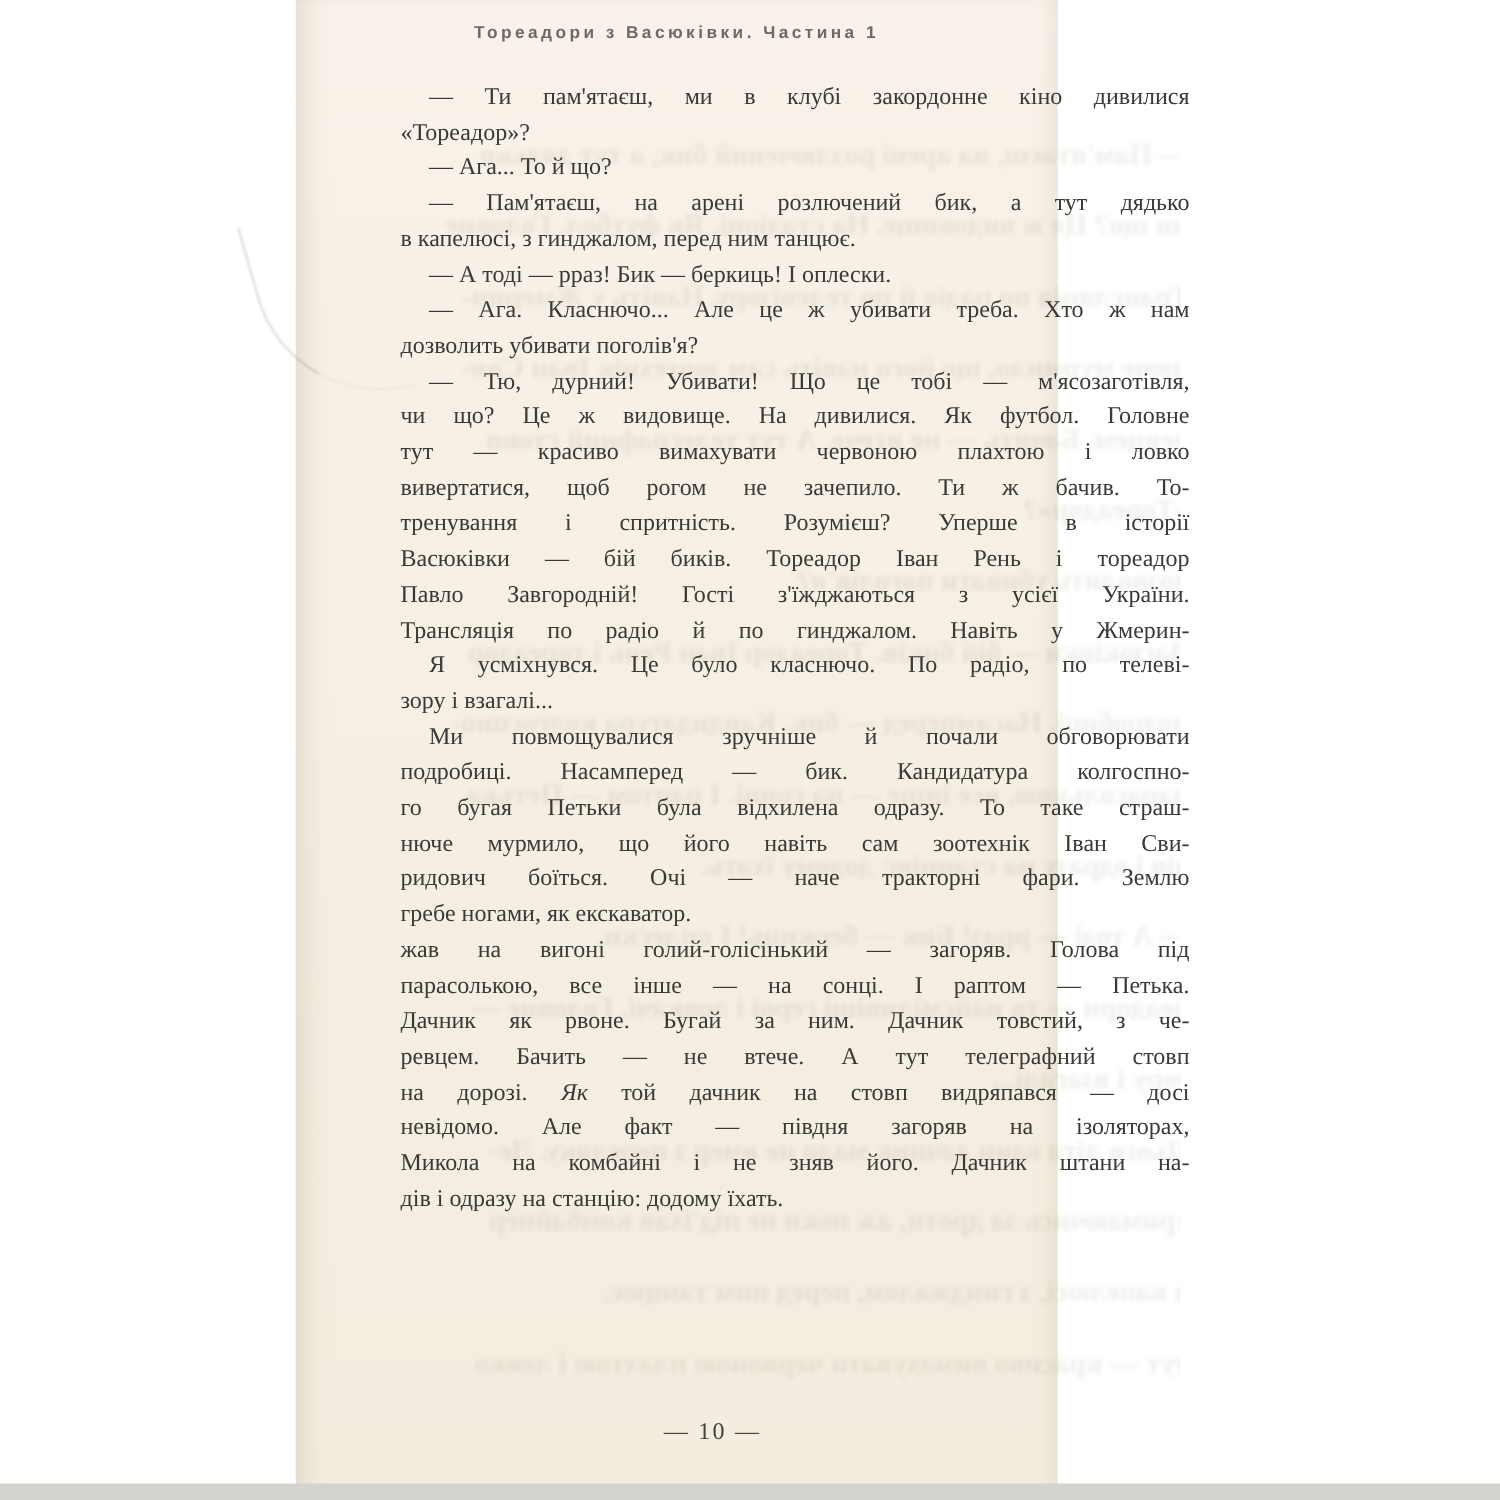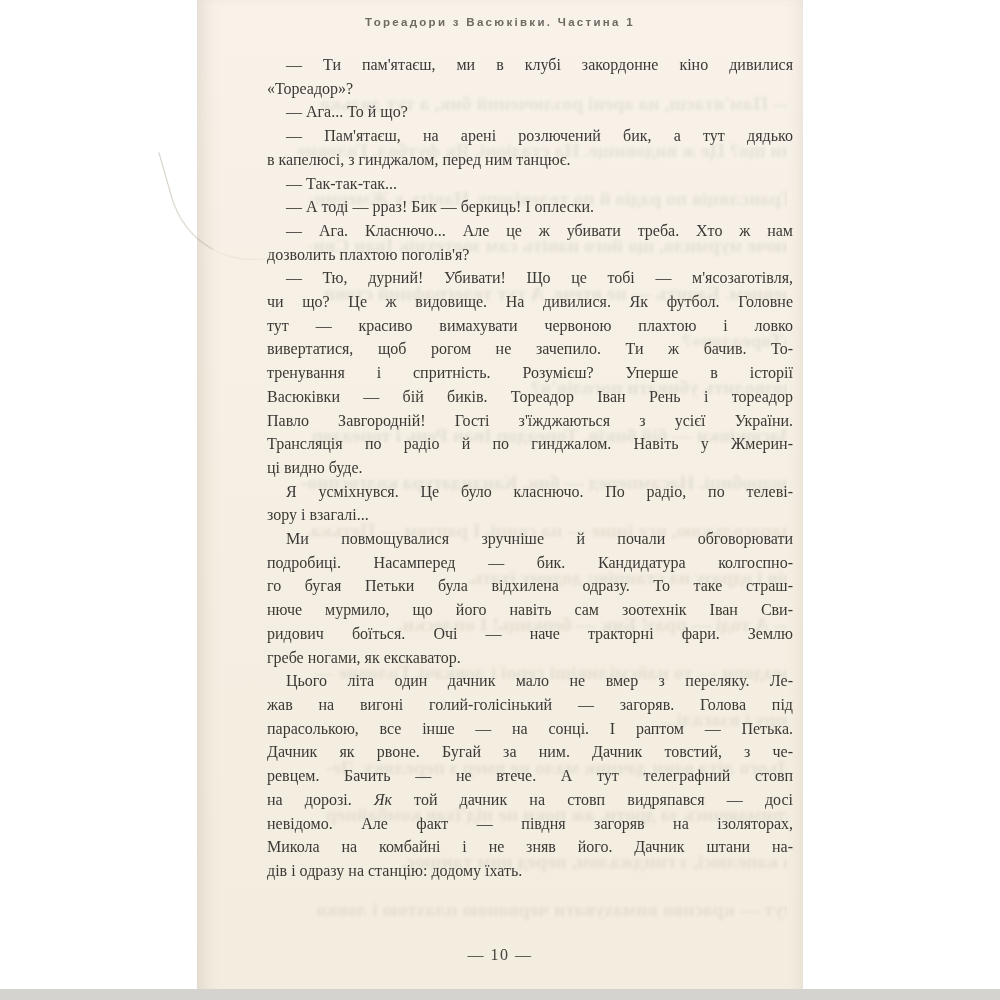--- a/index.html
+++ b/index.html
@@ -2,21 +2,21 @@
 <html><head>
 <meta charset="utf-8">
 <style>
   html,body{margin:0;padding:0;}
   body{
     width:1000px;height:1000px;position:relative;overflow:hidden;
     background:var(--scan-bg,#ffffff);
     font-family:"Liberation Serif","DejaVu Serif",serif;
   }
   .sheet{
-    position:absolute;left:197px;top:0;width:606px;height:1000px;
+    position:absolute;left:197px;top:0;width:508px;height:1000px;
     background:linear-gradient(180deg,#f8f2ea 0%,#f6f0e6 22%,#f5efe3 55%,#f3ede0 100%);
     box-shadow:inset 16px 0 22px -16px rgba(120,100,70,.25),
                inset -12px 0 18px -14px rgba(120,100,70,.18);
   }
   .running-header{
     position:absolute;top:16px;left:0;width:100%;text-align:center;
     font-family:"Liberation Sans","DejaVu Sans",sans-serif;
     font-weight:bold;font-size:11.5px;letter-spacing:2.3px;
     color:var(--header-ink,#6e6a62);
   }
@@ -24,21 +24,21 @@
     position:absolute;left:70px;top:53px;width:526px;
     color:var(--ink,#3b3936);
     font-size:16px;line-height:23.7px;
   }
   .para{margin:0;}
   .line{min-height:23.7px;white-space:normal;}
   .line.j{text-align:justify;text-align-last:justify;}
   .line.first{text-indent:19px;}
   .page-number{
     position:absolute;top:946px;left:0;width:100%;text-align:center;
-    font-size:16px;letter-spacing:1.5px;color:#46443f;
+    font-size:16px;letter-spacing:1.5px;color:#46443f;padding-left:24px;
   }
   .bleed-layer{
     position:absolute;left:54px;top:52px;width:536px;height:896px;
     overflow:hidden;pointer-events:none;
   }
   .bleedline{
     position:absolute;right:-6px;max-width:103%;
     white-space:nowrap;overflow:hidden;
     transform:scaleX(-1);
     filter:blur(1.5px);
@@ -91,54 +91,49 @@
         <div class="line">«Тореадор»?</div>
       </div>
       <div class="para">
         <div class="line first">— Ага... То й що?</div>
       </div>
       <div class="para">
         <div class="line j first">— Пам'ятаєш, на арені розлючений бик, а тут дядько</div>
         <div class="line">в капелюсі, з гинджалом, перед ним танцює.</div>
       </div>
       <div class="para">
-        <div class="line first">— Так-так-так...</div>
-      </div>
-      <div class="para">
         <div class="line first">— А тоді — рраз! Бик — беркиць! І оплески.</div>
       </div>
       <div class="para">
         <div class="line j first">— Ага. Класнючо... Але це ж убивати треба. Хто ж нам</div>
-        <div class="line">дозволить плахтою поголів'я?</div>
+        <div class="line">дозволить убивати поголів'я?</div>
       </div>
       <div class="para">
         <div class="line j first">— Тю, дурний! Убивати! Що це тобі — м'ясозаготівля,</div>
         <div class="line j">чи що? Це ж видовище. На дивилися. Як футбол. Головне</div>
         <div class="line j">тут — красиво вимахувати червоною плахтою і ловко</div>
         <div class="line j">вивертатися, щоб рогом не зачепило. Ти ж бачив. То-</div>
         <div class="line j">тренування і спритність. Розумієш? Уперше в історії</div>
         <div class="line j">Васюківки — бій биків. Тореадор Іван Рень і тореадор</div>
         <div class="line j">Павло Завгородній! Гості з'їжджаються з усієї України.</div>
         <div class="line j">Трансляція по радіо й по гинджалом. Навіть у Жмерин-</div>
-        <div class="line">ці видно буде.</div>
       </div>
       <div class="para">
         <div class="line j first">Я усміхнувся. Це було класнючо. По радіо, по телеві-</div>
         <div class="line">зору і взагалі...</div>
       </div>
       <div class="para">
         <div class="line j first">Ми повмощувалися зручніше й почали обговорювати</div>
         <div class="line j">подробиці. Насамперед — бик. Кандидатура колгоспно-</div>
         <div class="line j">го бугая Петьки була відхилена одразу. То таке страш-</div>
         <div class="line j">нюче мурмило, що його навіть сам зоотехнік Іван Сви-</div>
         <div class="line j">ридович боїться. Очі — наче тракторні фари. Землю</div>
         <div class="line">гребе ногами, як екскаватор.</div>
       </div>
       <div class="para">
-        <div class="line j first">Цього літа один дачник мало не вмер з переляку. Ле-</div>
         <div class="line j">жав на вигоні голий-голісінький — загоряв. Голова під</div>
         <div class="line j">парасолькою, все інше — на сонці. І раптом — Петька.</div>
         <div class="line j">Дачник як рвоне. Бугай за ним. Дачник товстий, з че-</div>
         <div class="line j">ревцем. Бачить — не втече. А тут телеграфний стовп</div>
         <div class="line j">на дорозі. <i>Як</i> той дачник на стовп видряпався — досі</div>
         <div class="line j">невідомо. Але факт — півдня загоряв на ізоляторах,</div>
         <div class="line j">Микола на комбайні і не зняв його. Дачник штани на-</div>
         <div class="line">дів і одразу на станцію: додому їхать.</div>
       </div>
     </div>

